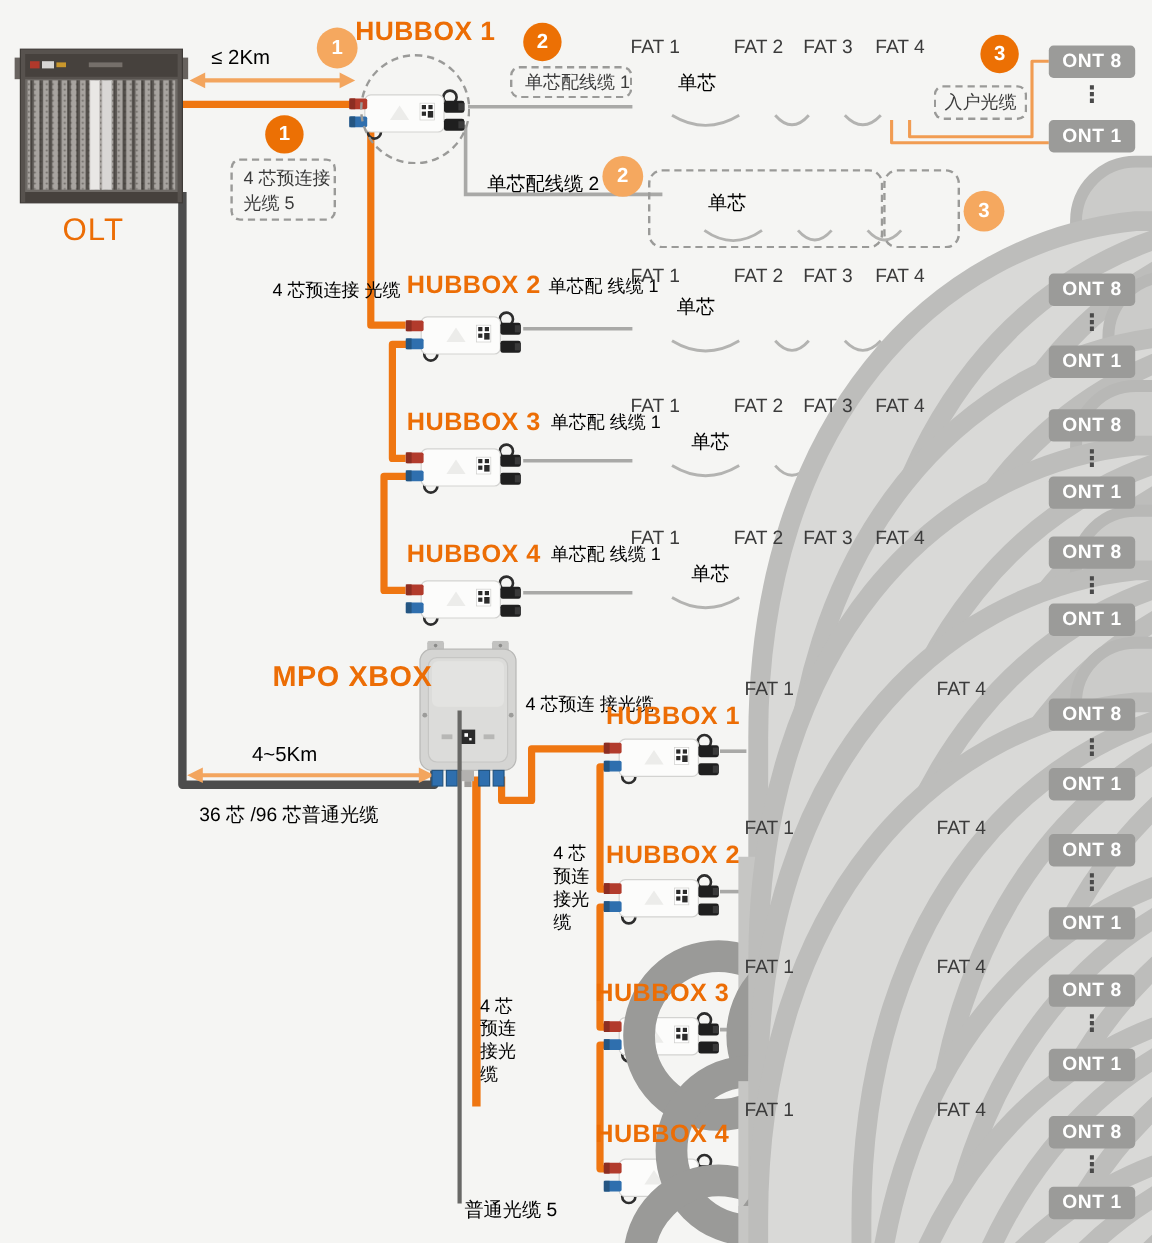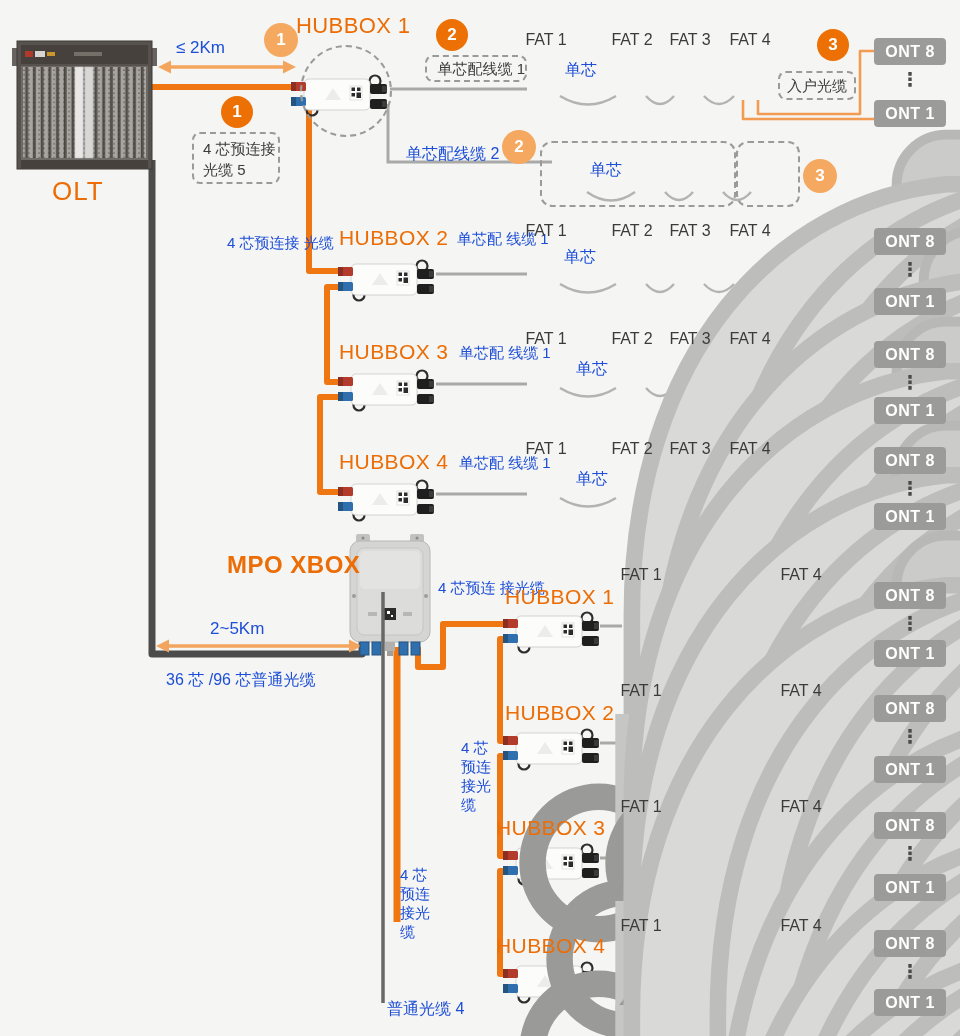--- a/index.html
+++ b/index.html
@@ -1,33 +1,33 @@
 <!DOCTYPE html>
 <html><head>
 <meta charset="utf-8">
 <style>
   html,body{margin:0;padding:0;background:#f5f5f3;}
   body{font-family:"Liberation Sans","DejaVu Sans",sans-serif;color:#3b3b3b;}
   .stage{position:relative;width:960px;height:1036px;background:#f5f5f3;overflow:hidden;}
   .stage svg.wires{position:absolute;left:0;top:0;}
-  .hub-title{position:absolute;font-weight:normal;color:#ec6d05;font-size:22px;letter-spacing:.4px;white-space:nowrap;}
+  .hub-title{position:absolute;font-weight:bold;color:#ec6d05;font-size:22px;letter-spacing:.4px;white-space:nowrap;}
   .hub-title.sm{font-size:21px;}
   .fat-lbl{position:absolute;width:58px;text-align:center;font-size:16px;color:#3b3b3b;white-space:nowrap;}
   .ont{position:absolute;left:874px;width:72px;height:27px;background:#9b9b99;border-radius:4px;color:#fff;font-weight:bold;font-size:16px;text-align:center;line-height:27px;letter-spacing:.5px;}
   .dots{position:absolute;left:874px;width:72px;text-align:center;color:#4a4a4a;font-weight:bold;font-size:19px;line-height:1;}
   .badge{position:absolute;width:32px;height:32px;border-radius:50%;background:#ec7004;color:#fff;font-weight:bold;font-size:17px;text-align:center;line-height:32px;}
   .badge.light{width:34px;height:34px;background:#f5a85f;line-height:34px;}
   .dash{position:absolute;border:2px dashed #9a9a98;border-radius:8px;box-sizing:border-box;}
   .dash.round{border-radius:12px;}
   .dash.circ{border-radius:50%;border-width:2.5px;}
   .dash .line{display:block;}
-  .lbl{position:absolute;font-size:15px;line-height:20px;white-space:nowrap;color:#1d4ed8;}
+  .lbl{position:absolute;font-size:15px;line-height:20px;white-space:nowrap;color:#000000;}
   .lbl16{font-size:16px;}
   .lbl17{font-size:17px;}
-  .vcol{line-height:19px;white-space:normal;margin-top:36px;}
+  .vcol{line-height:19px;white-space:normal;}
   .vcol .line{display:block;}
   .olt-lbl{position:absolute;font-weight:normal;color:#ec6d05;font-size:26px;letter-spacing:1px;}
   .mpo-lbl{position:absolute;font-weight:bold;color:#ec6d05;font-size:24px;letter-spacing:.5px;}
 </style>
 </head>
 <body>
 
 <div class="stage">
 
   <svg class="wires" width="960" height="1036" viewBox="0 0 960 1036">
@@ -326,40 +326,40 @@
 
   <div class="ont" style="top:341px;">ONT 8</div>
   <div class="dots" style="top:373px;">⋮</div>
   <div class="ont" style="top:397px;">ONT 1</div>
 
   <div class="ont" style="top:447px;">ONT 8</div>
   <div class="dots" style="top:479px;">⋮</div>
   <div class="ont" style="top:503px;">ONT 1</div>
 
   <div class="mpo-lbl" style="left:227px;top:551px;">MPO XBOX</div>
-  <div class="lbl lbl17" style="left:210px;top:619px;">2~5Km</div>
+  <div class="lbl lbl17" style="left:210px;top:619px;">4~5Km</div>
   <div class="lbl lbl16" style="left:166px;top:670px;">36 芯 /96 芯普通光缆</div>
 
   <div class="lbl" style="left:438px;top:578px;">
     <span class="line">4 芯预连</span>
     <span class="line">接光缆</span>
   </div>
   <div class="lbl vcol" style="left:461px;top:702px;width:34px;">
     <span class="line">4 芯</span>
     <span class="line">预连</span>
     <span class="line">接光</span>
     <span class="line">缆</span>
   </div>
   <div class="lbl vcol" style="left:400px;top:829px;width:34px;">
     <span class="line">4 芯</span>
     <span class="line">预连</span>
     <span class="line">接光</span>
     <span class="line">缆</span>
   </div>
-  <div class="lbl lbl16" style="left:387px;top:999px;">普通光缆 4</div>
+  <div class="lbl lbl16" style="left:387px;top:999px;">普通光缆 5</div>
 
   <div class="hub-title sm" style="left:505px;top:585px;">HUBBOX 1</div>
   <div class="hub-title sm" style="left:505px;top:701px;">HUBBOX 2</div>
   <div class="hub-title sm" style="left:496px;top:816px;">HUBBOX 3</div>
   <div class="hub-title sm" style="left:496px;top:934px;">HUBBOX 4</div>
 
   <div class="fat-lbl" style="left:612px;top:566px;">FAT 1</div>
   <div class="fat-lbl" style="left:772px;top:566px;">FAT 4</div>
   <div class="fat-lbl" style="left:612px;top:682px;">FAT 1</div>
   <div class="fat-lbl" style="left:772px;top:682px;">FAT 4</div>

